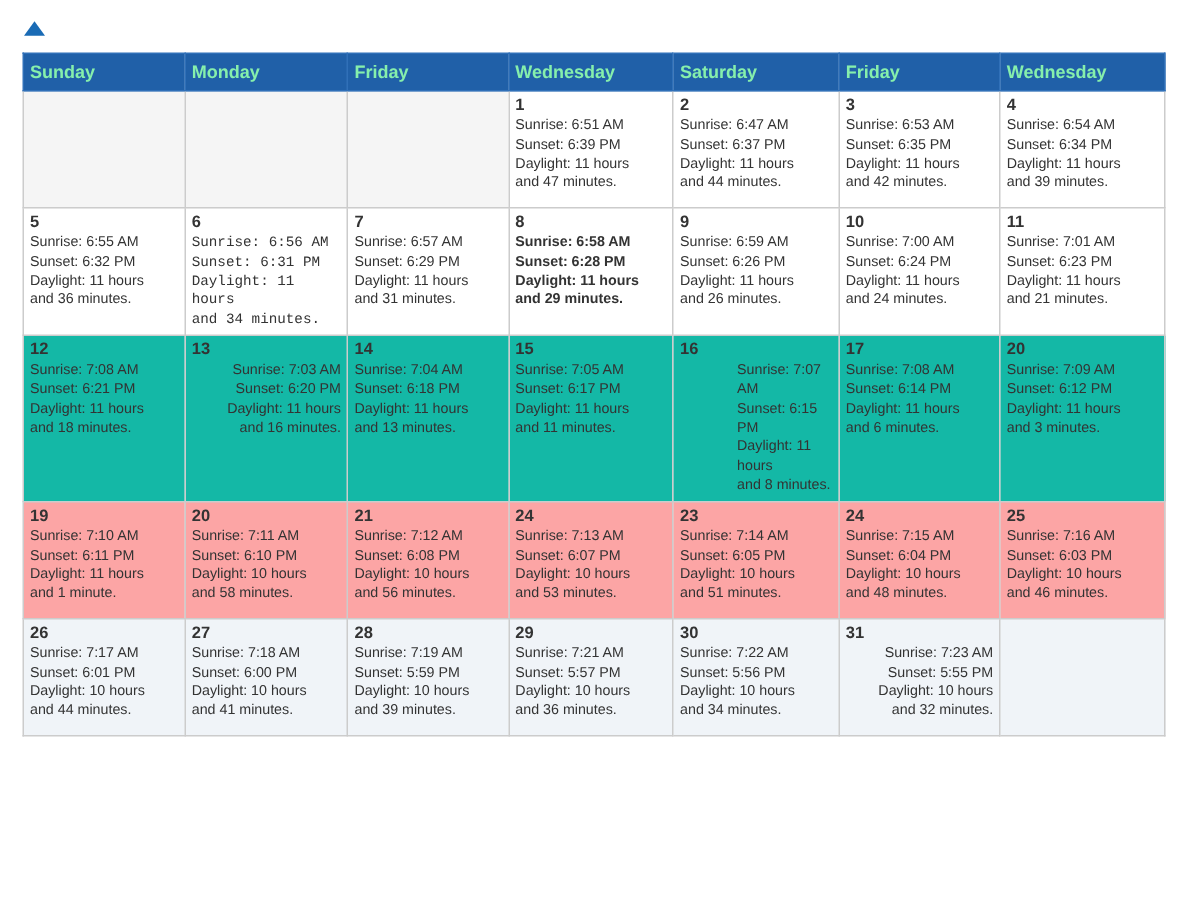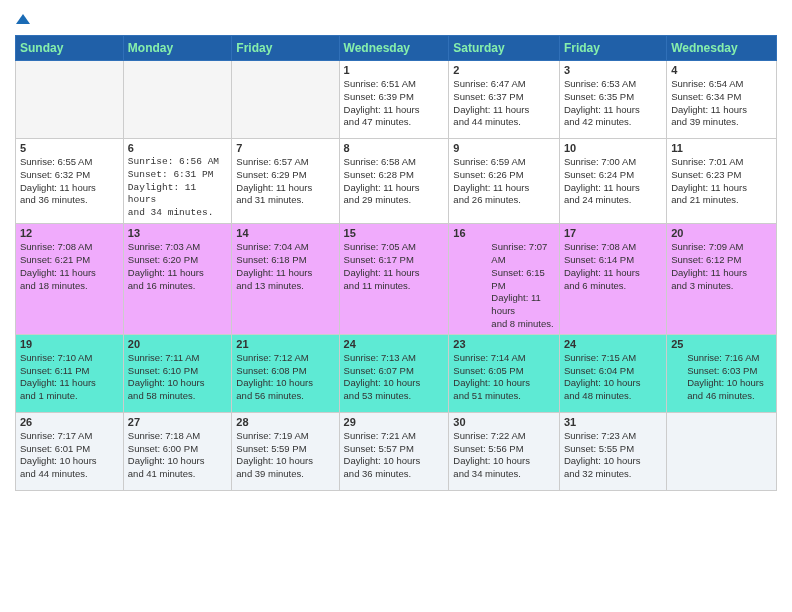--- a/index.html
+++ b/index.html
@@ -81,22 +81,22 @@
       color: #333;
     }
     .calendar td.empty {
       background: #f5f5f5;
     }
     .calendar tr:last-child td {
       background: #f5f5f5;
       margin-left: 24px;
     }
     .calendar tr:nth-child(2) td { background: #fff; }
-    .calendar tr:nth-child(3) td { background: #f0abfc; }
-    .calendar tr:nth-child(4) td { background: #5eead4; }
+    .calendar tr:nth-child(3) td { background: #14b8a6; }
+    .calendar tr:nth-child(4) td { background: #fca5a5; }
     .calendar tr:nth-child(5) td { background: #f0f4f8; }
     .calendar tr:nth-child(6) td { background: #f5f5f5; }
     .day-num {
       font-weight: bold;
       font-size: 11px;
       margin-bottom: 2px;
       display: block;
     }
     .day-info {
       font-size: 9.5px;
@@ -188,21 +188,21 @@
           </td>
           <td>
             <span class="day-num">7</span>
             <div class="day-info" style="white-space: pre-line;">Sunrise: 6:57 AM
 Sunset: 6:29 PM
 Daylight: 11 hours
 and 31 minutes.</div>
           </td>
           <td>
             <span class="day-num">8</span>
-            <div class="day-info" style="white-space: pre-line;">Sunrise: 6:58 AM
+            <div class="day-info" style="white-space: pre-line; font-weight: bold;">Sunrise: 6:58 AM
 Sunset: 6:28 PM
 Daylight: 11 hours
 and 29 minutes.</div>
           </td>
           <td>
             <span class="day-num">9</span>
             <div class="day-info" style="white-space: pre-line;">Sunrise: 6:59 AM
 Sunset: 6:26 PM
 Daylight: 11 hours
 and 26 minutes.</div>
@@ -225,21 +225,21 @@
         <tr>
           <td>
             <span class="day-num">12</span>
             <div class="day-info" style="white-space: pre-line;">Sunrise: 7:08 AM
 Sunset: 6:21 PM
 Daylight: 11 hours
 and 18 minutes.</div>
           </td>
           <td>
             <span class="day-num">13</span>
-            <div class="day-info" style="white-space: pre-line;">Sunrise: 7:03 AM
+            <div class="day-info" style="white-space: pre-line; text-align: right;">Sunrise: 7:03 AM
 Sunset: 6:20 PM
 Daylight: 11 hours
 and 16 minutes.</div>
           </td>
           <td>
             <span class="day-num">14</span>
             <div class="day-info" style="white-space: pre-line;">Sunrise: 7:04 AM
 Sunset: 6:18 PM
 Daylight: 11 hours
 and 13 minutes.</div>
@@ -311,21 +311,21 @@
           </td>
           <td>
             <span class="day-num">24</span>
             <div class="day-info" style="white-space: pre-line;">Sunrise: 7:15 AM
 Sunset: 6:04 PM
 Daylight: 10 hours
 and 48 minutes.</div>
           </td>
           <td>
             <span class="day-num">25</span>
-            <div class="day-info" style="white-space: pre-line; margin-left: 16px;">Sunrise: 7:16 AM
+            <div class="day-info" style="white-space: pre-line;">Sunrise: 7:16 AM
 Sunset: 6:03 PM
 Daylight: 10 hours
 and 46 minutes.</div>
           </td>
         </tr>
         <tr>
           <td>
             <span class="day-num">26</span>
             <div class="day-info" style="white-space: pre-line;">Sunrise: 7:17 AM
 Sunset: 6:01 PM
@@ -355,21 +355,21 @@
           </td>
           <td>
             <span class="day-num">30</span>
             <div class="day-info" style="white-space: pre-line;">Sunrise: 7:22 AM
 Sunset: 5:56 PM
 Daylight: 10 hours
 and 34 minutes.</div>
           </td>
           <td>
             <span class="day-num">31</span>
-            <div class="day-info" style="white-space: pre-line;">Sunrise: 7:23 AM
+            <div class="day-info" style="white-space: pre-line; text-align: right;">Sunrise: 7:23 AM
 Sunset: 5:55 PM
 Daylight: 10 hours
 and 32 minutes.</div>
           </td>
           <td class="empty"></td>
         </tr>
       </tbody>
   </table>
 </div>
 

